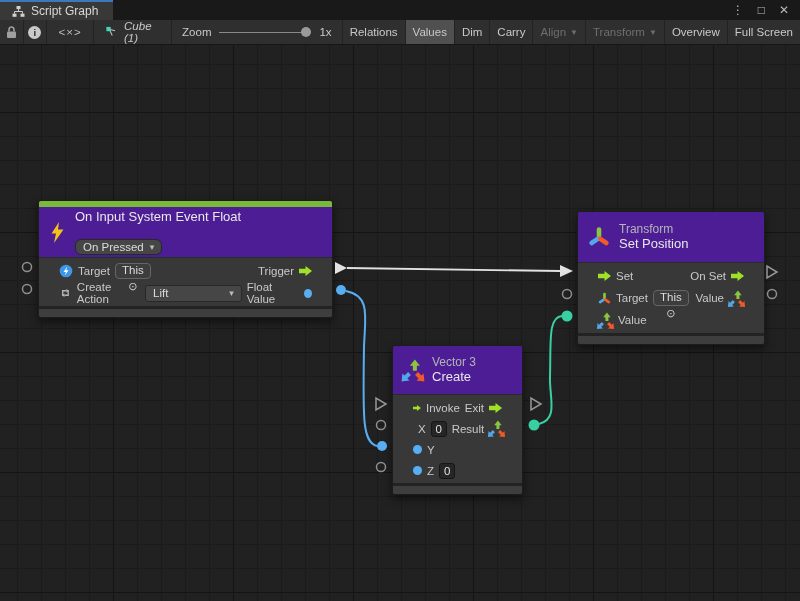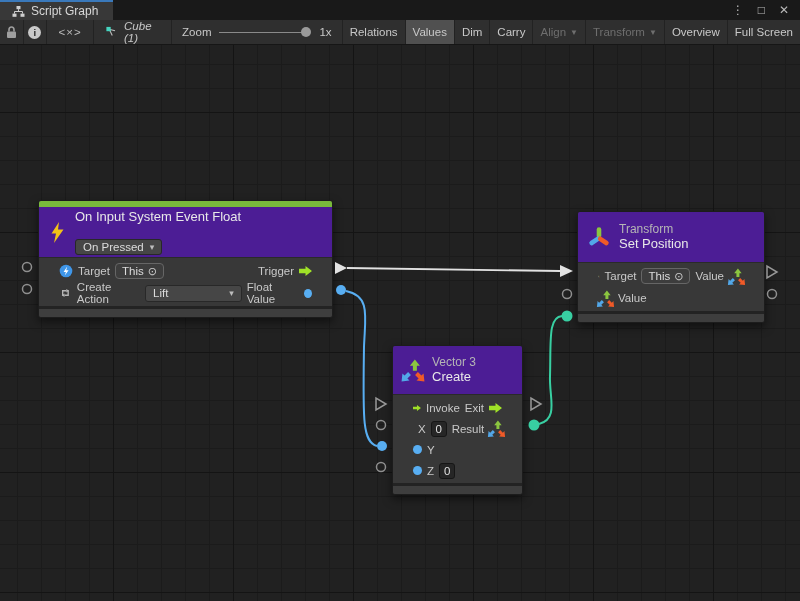--- a/index.html
+++ b/index.html
@@ -60,24 +60,24 @@
   .body { border-top:1px solid #2a2a2a; background:#383838; padding:2px 0; }
   .row { height:22px; display:flex; align-items:center; gap:5px; padding:0 20px;
     font-size:11.5px; color:#c9c9c9; }
   .row.h21 { height:21px; }
   .rgt { margin-left:auto; display:flex; align-items:center; gap:5px; }
   .gap { height:3px; background:#232323; }
   .nfooter { height:8px; background:#3e3e3e; }
   .dd { display:inline-flex; align-items:center; gap:6px; background:#464646; border:1px solid #282828;
     border-radius:3px; padding:1px 7px; color:#dcdcdc; font-size:11.5px; }
   .dd .caret { font-size:9px; color:#bdbdbd; }
-  .mode-dd { margin-top:14px; align-self:flex-start; }
+  .mode-dd { margin-top:14px; align-self:flex-start;border-radius:6px; }
   .lift-dd { width:104px; justify-content:space-between; height:17px; }
   .chip { display:inline-flex; align-items:center; gap:4px; border:1px solid #666; border-radius:4px;
-    padding:0 6px; height:16px; background:#3d3d3d; color:#dcdcdc; }
+    padding:0 6px; height:16px; background:#3d3d3d; color:#dcdcdc;flex-direction:column; }
   .tdot { font-size:11px; color:#cfcfcf; }
   .vbox { display:inline-flex; align-items:center; justify-content:center; min-width:16px; height:16px;
     background:#262626; border:1px solid #161616; border-radius:3px; padding:0 4px; color:#e0e0e0; }
   .dot { width:9px; height:9px; border-radius:50%; background:var(--value-blue,#58aef2);
     display:inline-block; }
   .overlay { position:absolute; left:0; top:0; z-index:3; pointer-events:none; }
 </style>
 </head>
 <body>
 
@@ -221,20 +221,32 @@
           <line x1="9.8" y1="12.8" x2="3.6" y2="17" style="stroke:var(--transform-blue,#52a7e8)"></line>
           <line x1="12.2" y1="12.8" x2="18.4" y2="17" style="stroke:var(--transform-orange,#f05a28)"></line>
         </svg>
         <div class="hcol">
           <div class="category">Transform</div>
           <div class="title">Set Position</div>
         </div>
       </div>
       <div class="body">
         <div class="row">
+          <svg width="13" height="12" viewBox="0 0 13 12">
+            <path d="M0 3.8 H6.5 V1 L13 6 L6.5 11 V8.2 H0 Z" style="fill:var(--flow-green,#9fe127)"></path>
+          </svg>
+          <span>Set</span>
+          <span class="rgt">
+            <span>On Set</span>
+            <svg width="13" height="12" viewBox="0 0 13 12">
+              <path d="M0 3.8 H6.5 V1 L13 6 L6.5 11 V8.2 H0 Z" style="fill:var(--flow-green,#9fe127)"></path>
+            </svg>
+          </span>
+        </div>
+        <div class="row">
           <svg width="13" height="13" viewBox="0 0 22 22" fill="none" stroke-linecap="round" stroke-width="4.6">
             <line x1="11" y1="10" x2="11" y2="3.5" style="stroke:var(--transform-green,#8bc53f)"></line>
             <line x1="9.8" y1="12.8" x2="3.6" y2="17" style="stroke:var(--transform-blue,#52a7e8)"></line>
             <line x1="12.2" y1="12.8" x2="18.4" y2="17" style="stroke:var(--transform-orange,#f05a28)"></line>
           </svg>
           <span>Target</span>
           <span class="chip">
             <span>This</span>
             <span class="tdot">⊙</span>
           </span>

